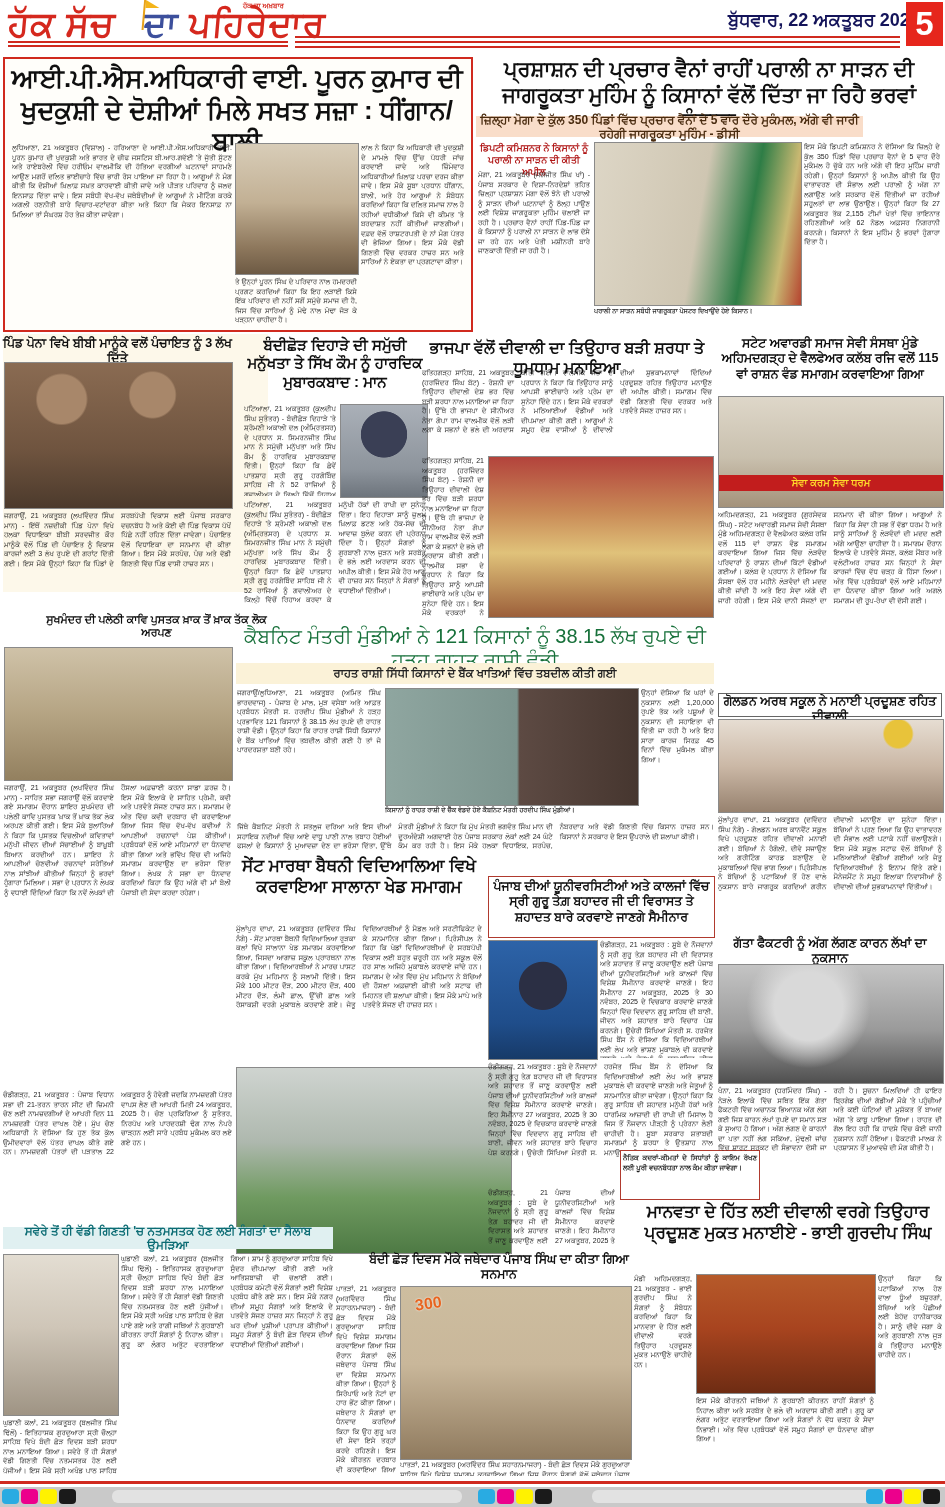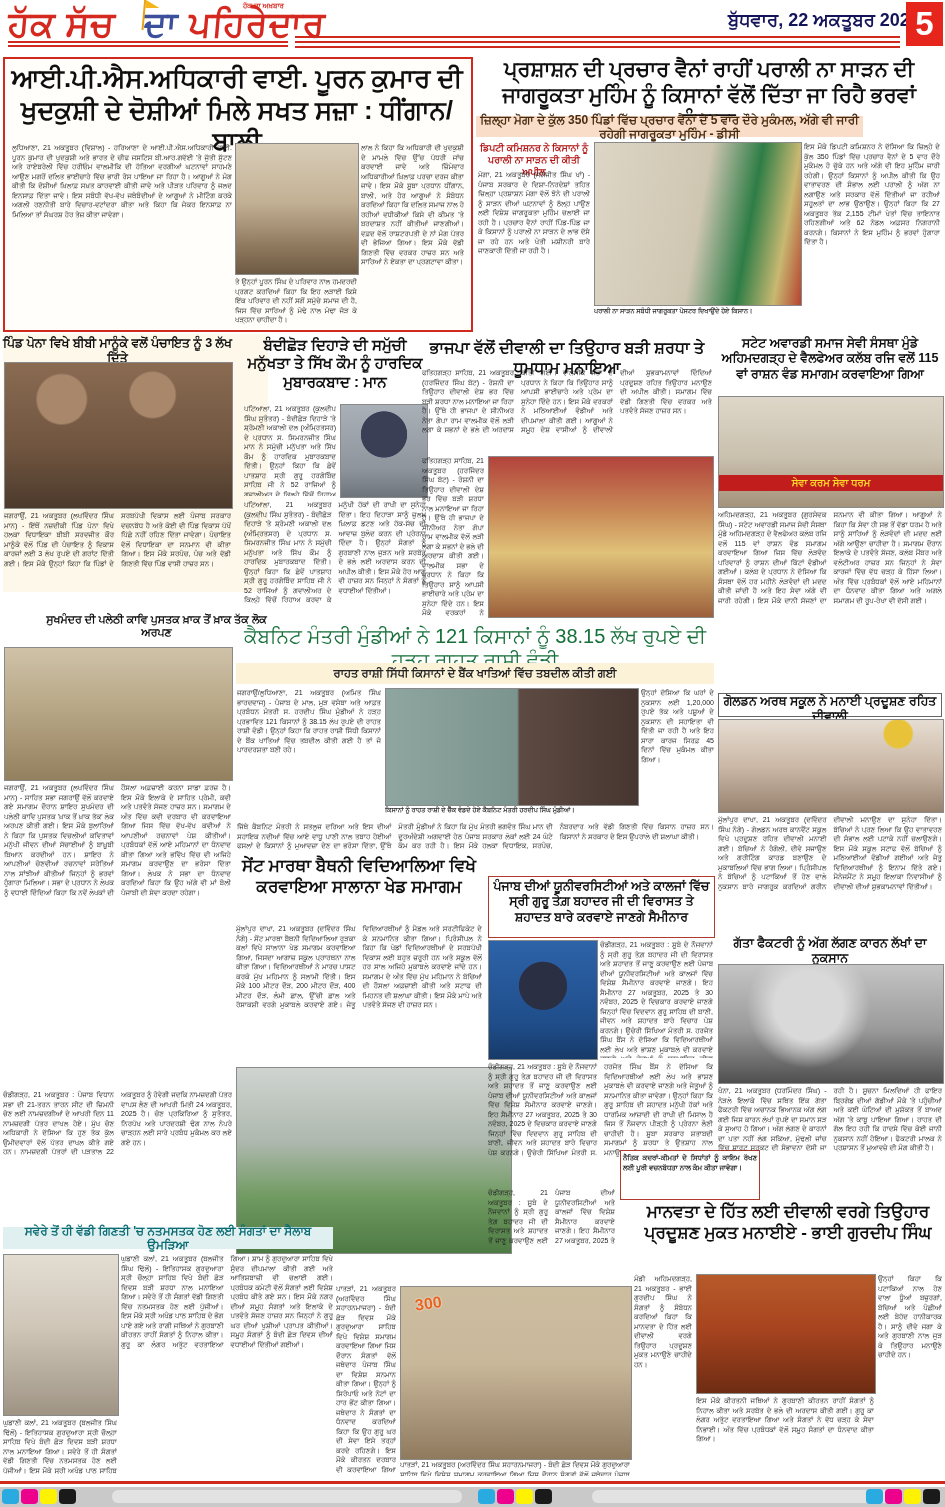--- a/index.html
+++ b/index.html
@@ -185,20 +185,21 @@
   </div>
 
   <div class="abs" style="left:0px;top:1194px;width:366px;height:284px;">
     <div class="abs subbar teal" style="left:3px;top:33px;width:330px;height:22px;">ਸਵੇਰੇ ਤੋਂ ਹੀ ਵੱਡੀ ਗਿਣਤੀ 'ਚ ਨਤਮਸਤਕ ਹੋਣ ਲਈ ਸੰਗਤਾਂ ਦਾ ਸੈਲਾਬ ਉਮੜਿਆ</div>
     <div class="abs ph ph-drums" style="left:3px;top:60px;width:114px;height:160px;"></div>
     <div class="abs bt" style="left:3px;top:224px;width:114px;height:56px;">ਘੁਡਾਣੀ ਕਲਾਂ, 21 ਅਕਤੂਬਰ (ਬਲਜੀਤ ਸਿੰਘ ਢਿੱਲੋਂ) - ਇਤਿਹਾਸਕ ਗੁਰਦੁਆਰਾ ਸ੍ਰੀ ਚੌਲ੍ਹਾ ਸਾਹਿਬ ਵਿਖੇ ਬੰਦੀ ਛੋੜ ਦਿਵਸ ਬੜੀ ਸ਼ਰਧਾ ਨਾਲ ਮਨਾਇਆ ਗਿਆ। ਸਵੇਰੇ ਤੋਂ ਹੀ ਸੰਗਤਾਂ ਵੱਡੀ ਗਿਣਤੀ ਵਿੱਚ ਨਤਮਸਤਕ ਹੋਣ ਲਈ ਪੁੱਜੀਆਂ। ਇਸ ਮੌਕੇ ਸ੍ਰੀ ਅਖੰਡ ਪਾਠ ਸਾਹਿਬ ਦੇ ਭੋਗ ਪਾਏ ਗਏ ਅਤੇ ਰਾਗੀ ਜਥਿਆਂ ਨੇ ਗੁਰਬਾਣੀ ਕੀਰਤਨ ਰਾਹੀਂ ਸੰਗਤਾਂ ਨੂੰ ਨਿਹਾਲ ਕੀਤਾ। ਗੁਰੂ ਕਾ ਲੰਗਰ ਅਤੁੱਟ ਵਰਤਾਇਆ ਗਿਆ। ਸ਼ਾਮ ਨੂੰ ਗੁਰਦੁਆਰਾ ਸਾਹਿਬ ਵਿਖੇ ਸੁੰਦਰ ਦੀਪਮਾਲਾ ਕੀਤੀ ਗਈ ਅਤੇ ਆਤਿਸ਼ਬਾਜ਼ੀ ਵੀ ਚਲਾਈ ਗਈ। ਪ੍ਰਬੰਧਕ ਕਮੇਟੀ ਵੱਲੋਂ ਸੰਗਤਾਂ ਲਈ ਵਿਸ਼ੇਸ਼ ਪ੍ਰਬੰਧ ਕੀਤੇ ਗਏ ਸਨ। ਇਸ ਮੌਕੇ ਨਗਰ ਦੀਆਂ ਸਮੂਹ ਸੰਗਤਾਂ ਅਤੇ ਇਲਾਕੇ ਦੇ ਪਤਵੰਤੇ ਸੱਜਣ ਹਾਜ਼ਰ ਸਨ ਜਿਨ੍ਹਾਂ ਨੇ ਗੁਰੂ ਘਰ ਦੀਆਂ ਖੁਸ਼ੀਆਂ ਪ੍ਰਾਪਤ ਕੀਤੀਆਂ। ਸਮੂਹ ਸੰਗਤਾਂ ਨੂੰ ਬੰਦੀ ਛੋੜ ਦਿਵਸ ਦੀਆਂ ਵਧਾਈਆਂ ਦਿੱਤੀਆਂ ਗਈਆਂ।</div>
     <div class="abs bt cols2" style="left:121px;top:60px;width:212px;height:220px;">ਘੁਡਾਣੀ ਕਲਾਂ, 21 ਅਕਤੂਬਰ (ਬਲਜੀਤ ਸਿੰਘ ਢਿੱਲੋਂ) - ਇਤਿਹਾਸਕ ਗੁਰਦੁਆਰਾ ਸ੍ਰੀ ਚੌਲ੍ਹਾ ਸਾਹਿਬ ਵਿਖੇ ਬੰਦੀ ਛੋੜ ਦਿਵਸ ਬੜੀ ਸ਼ਰਧਾ ਨਾਲ ਮਨਾਇਆ ਗਿਆ। ਸਵੇਰੇ ਤੋਂ ਹੀ ਸੰਗਤਾਂ ਵੱਡੀ ਗਿਣਤੀ ਵਿੱਚ ਨਤਮਸਤਕ ਹੋਣ ਲਈ ਪੁੱਜੀਆਂ। ਇਸ ਮੌਕੇ ਸ੍ਰੀ ਅਖੰਡ ਪਾਠ ਸਾਹਿਬ ਦੇ ਭੋਗ ਪਾਏ ਗਏ ਅਤੇ ਰਾਗੀ ਜਥਿਆਂ ਨੇ ਗੁਰਬਾਣੀ ਕੀਰਤਨ ਰਾਹੀਂ ਸੰਗਤਾਂ ਨੂੰ ਨਿਹਾਲ ਕੀਤਾ। ਗੁਰੂ ਕਾ ਲੰਗਰ ਅਤੁੱਟ ਵਰਤਾਇਆ ਗਿਆ। ਸ਼ਾਮ ਨੂੰ ਗੁਰਦੁਆਰਾ ਸਾਹਿਬ ਵਿਖੇ ਸੁੰਦਰ ਦੀਪਮਾਲਾ ਕੀਤੀ ਗਈ ਅਤੇ ਆਤਿਸ਼ਬਾਜ਼ੀ ਵੀ ਚਲਾਈ ਗਈ। ਪ੍ਰਬੰਧਕ ਕਮੇਟੀ ਵੱਲੋਂ ਸੰਗਤਾਂ ਲਈ ਵਿਸ਼ੇਸ਼ ਪ੍ਰਬੰਧ ਕੀਤੇ ਗਏ ਸਨ। ਇਸ ਮੌਕੇ ਨਗਰ ਦੀਆਂ ਸਮੂਹ ਸੰਗਤਾਂ ਅਤੇ ਇਲਾਕੇ ਦੇ ਪਤਵੰਤੇ ਸੱਜਣ ਹਾਜ਼ਰ ਸਨ ਜਿਨ੍ਹਾਂ ਨੇ ਗੁਰੂ ਘਰ ਦੀਆਂ ਖੁਸ਼ੀਆਂ ਪ੍ਰਾਪਤ ਕੀਤੀਆਂ। ਸਮੂਹ ਸੰਗਤਾਂ ਨੂੰ ਬੰਦੀ ਛੋੜ ਦਿਵਸ ਦੀਆਂ ਵਧਾਈਆਂ ਦਿੱਤੀਆਂ ਗਈਆਂ।</div>
   </div>
 
   <div class="abs" style="left:336px;top:1252px;width:294px;height:226px;">
+    <div class="abs hl hl-sm" style="left:32px;top:0;width:262px;height:28px;">ਬੰਦੀ ਛੋੜ ਦਿਵਸ ਮੌਕੇ ਜਥੇਦਾਰ ਪੰਜਾਬ ਸਿੰਘ ਦਾ ਕੀਤਾ ਗਿਆ ਸਨਮਾਨ</div>
     <div class="abs bt" style="left:0;top:32px;width:60px;height:190px;"></div>
     <div class="abs bt" style="left:0;top:32px;width:60px;height:190px;">ਪਾਤੜਾਂ, 21 ਅਕਤੂਬਰ (ਅਰਵਿੰਦਰ ਸਿੰਘ ਸਹਾਰਨਮਾਜਰਾ) - ਬੰਦੀ ਛੋੜ ਦਿਵਸ ਮੌਕੇ ਗੁਰਦੁਆਰਾ ਸਾਹਿਬ ਵਿਖੇ ਵਿਸ਼ੇਸ਼ ਸਮਾਗਮ ਕਰਵਾਇਆ ਗਿਆ ਜਿਸ ਦੌਰਾਨ ਸੰਗਤਾਂ ਵੱਲੋਂ ਜਥੇਦਾਰ ਪੰਜਾਬ ਸਿੰਘ ਦਾ ਵਿਸ਼ੇਸ਼ ਸਨਮਾਨ ਕੀਤਾ ਗਿਆ। ਉਨ੍ਹਾਂ ਨੂੰ ਸਿਰੋਪਾਓ ਅਤੇ ਨੋਟਾਂ ਦਾ ਹਾਰ ਭੇਂਟ ਕੀਤਾ ਗਿਆ। ਜਥੇਦਾਰ ਨੇ ਸੰਗਤਾਂ ਦਾ ਧੰਨਵਾਦ ਕਰਦਿਆਂ ਕਿਹਾ ਕਿ ਉਹ ਗੁਰੂ ਘਰ ਦੀ ਸੇਵਾ ਇਸੇ ਤਰ੍ਹਾਂ ਕਰਦੇ ਰਹਿਣਗੇ। ਇਸ ਮੌਕੇ ਕੀਰਤਨ ਦਰਬਾਰ ਵੀ ਕਰਵਾਇਆ ਗਿਆ ਅਤੇ ਗੁਰੂ ਕਾ ਲੰਗਰ ਵਰਤਾਇਆ ਗਿਆ। ਵੱਡੀ ਗਿਣਤੀ ਵਿੱਚ ਸੰਗਤਾਂ ਹਾਜ਼ਰ ਸਨ।</div>
     <div class="abs ph ph-garland" style="left:64px;top:34px;width:230px;height:172px;">
       <span class="note300" style="left:14px;top:8px;">300</span>
     </div>
     <div class="abs bt" style="left:64px;top:208px;width:230px;height:16px;">ਪਾਤੜਾਂ, 21 ਅਕਤੂਬਰ (ਅਰਵਿੰਦਰ ਸਿੰਘ ਸਹਾਰਨਮਾਜਰਾ) - ਬੰਦੀ ਛੋੜ ਦਿਵਸ ਮੌਕੇ ਗੁਰਦੁਆਰਾ ਸਾਹਿਬ ਵਿਖੇ ਵਿਸ਼ੇਸ਼ ਸਮਾਗਮ ਕਰਵਾਇਆ ਗਿਆ ਜਿਸ ਦੌਰਾਨ ਸੰਗਤਾਂ ਵੱਲੋਂ ਜਥੇਦਾਰ ਪੰਜਾਬ ਸਿੰਘ ਦਾ ਵਿਸ਼ੇਸ਼ ਸਨਮਾਨ ਕੀਤਾ ਗਿਆ। ਉਨ੍ਹਾਂ ਨੂੰ ਸਿਰੋਪਾਓ ਅਤੇ ਨੋਟਾਂ ਦਾ ਹਾਰ ਭੇਂਟ ਕੀਤਾ ਗਿਆ। ਜਥੇਦਾਰ ਨੇ ਸੰਗਤਾਂ ਦਾ ਧੰਨਵਾਦ ਕਰਦਿਆਂ ਕਿਹਾ ਕਿ ਉਹ ਗੁਰੂ ਘਰ ਦੀ ਸੇਵਾ ਇਸੇ ਤਰ੍ਹਾਂ ਕਰਦੇ ਰਹਿਣਗੇ। ਇਸ ਮੌਕੇ ਕੀਰਤਨ ਦਰਬਾਰ ਵੀ ਕਰਵਾਇਆ ਗਿਆ ਅਤੇ ਗੁਰੂ ਕਾ ਲੰਗਰ ਵਰਤਾਇਆ ਗਿਆ। ਵੱਡੀ ਗਿਣਤੀ ਵਿੱਚ ਸੰਗਤਾਂ ਹਾਜ਼ਰ ਸਨ।</div>
   </div>
 
   <div class="abs" style="left:634px;top:1202px;width:308px;height:276px;">
     <div class="abs hl" style="left:0;top:0;width:308px;height:66px;font-size:17px;">ਮਾਨਵਤਾ ਦੇ ਹਿੱਤ ਲਈ ਦੀਵਾਲੀ ਵਰਗੇ ਤਿਉਹਾਰ ਪ੍ਰਦੂਸ਼ਣ ਮੁਕਤ ਮਨਾਈਏ - ਭਾਈ ਗੁਰਦੀਪ ਸਿੰਘ</div>

